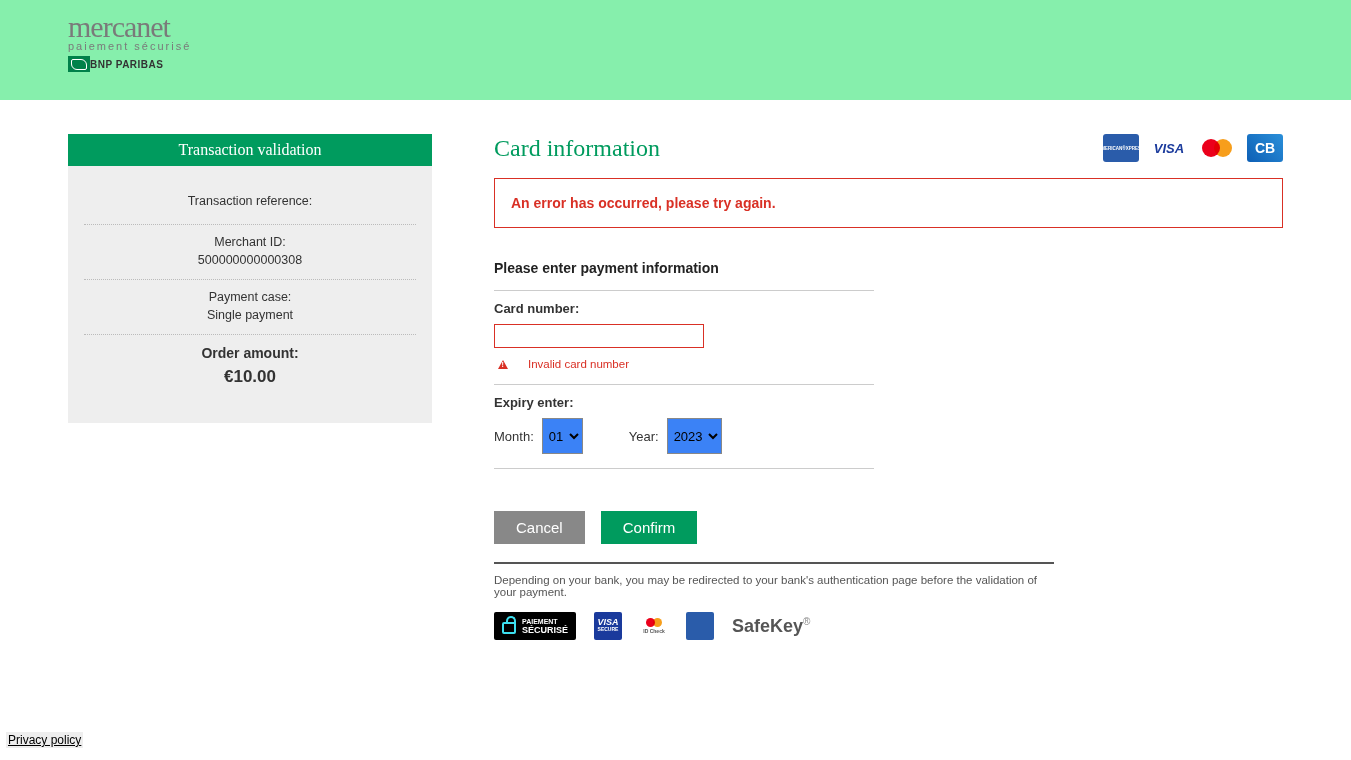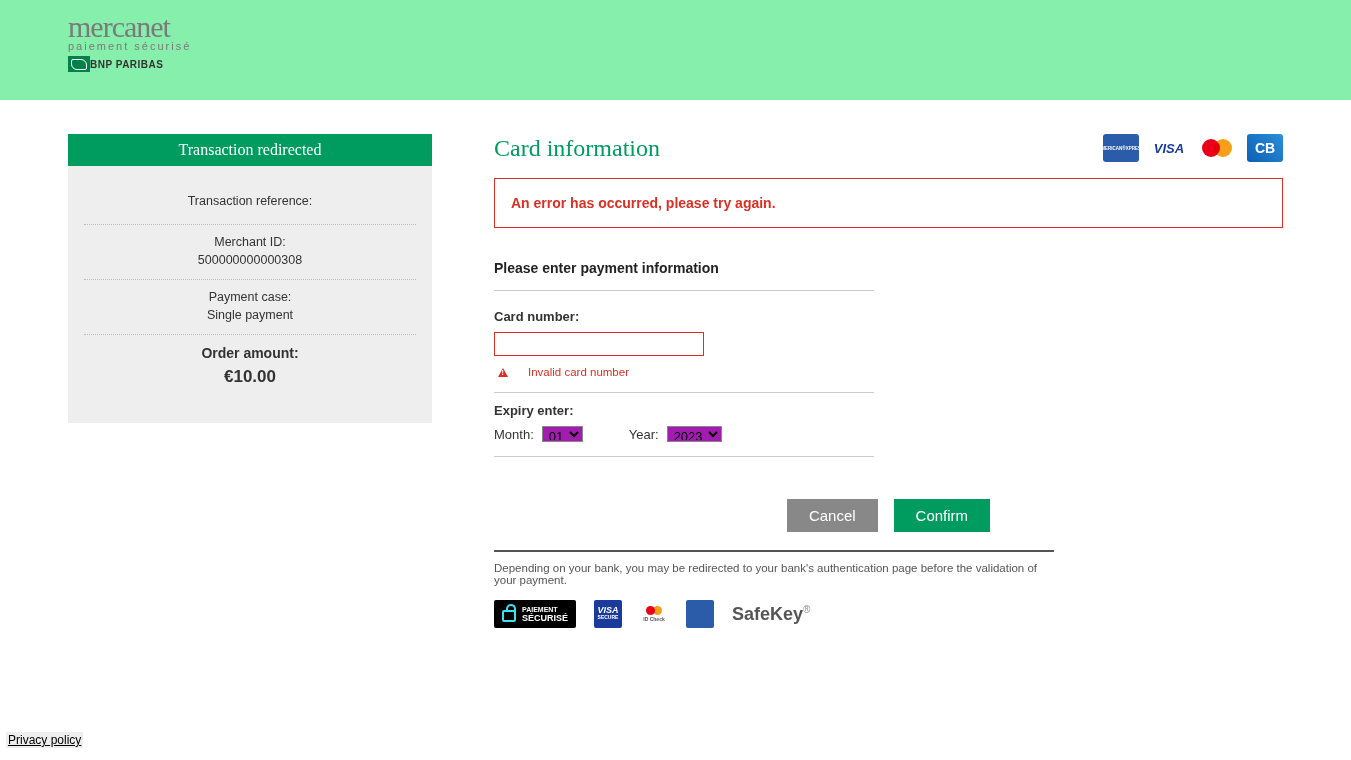--- a/index.html
+++ b/index.html
@@ -145,21 +145,21 @@
     font-size: 14px;
   }
 
   .form-section { max-width: 380px; }
   .form-heading {
     font-weight: bold;
     font-size: 14px;
     color: #222;
     padding-bottom: 14px;
     border-bottom: 1px solid #ccc;
-    margin-bottom: 8px;
+    margin-bottom: 0;
   }
   .field-group {
     padding: 10px 0 14px 0;
     border-bottom: 1px solid #ccc;
   }
   .field-group.no-border { border-bottom: none; }
   .field-label {
     font-weight: bold;
     font-size: 13px;
     display: block;
@@ -197,23 +197,23 @@
     font-weight: bold;
   }
   .expiry-row {
     display: flex;
     align-items: center;
     gap: 8px;
     font-size: 13px;
   }
   .expiry-row .gap { width: 30px; }
   select {
-    height: 16px;
+    height: 36px;
     border: 1px solid #888;
-    background: #a21caf;
+    background: #3b82f6;
     font-size: 13px;
     padding: 1px 2px;
   }
   .cvv-row { display: flex; align-items: center; gap: 10px; }
   .cvv-input {
     width: 44px; height: 24px;
     border: 1px solid #888;
     padding: 2px 4px;
   }
   .help-btn {
@@ -222,21 +222,21 @@
     color: #fff;
     font-weight: bold;
     font-size: 18px;
     border: none;
     cursor: pointer;
     display: flex; align-items:center; justify-content:center;
   }
 
   .actions {
     display: flex;
-    justify-content: center;
+    justify-content: flex-start;
     gap: 16px;
     margin: 42px 0 18px 0;
   }
   .btn {
     padding: 8px 22px;
     font-size: 15px;
     border: none;
     cursor: pointer;
     color: #fff;
   }
@@ -315,21 +315,21 @@
     <div class="logo-sub">paiement sécurisé</div>
     <div class="logo-bnp">
       <span class="logo-bnp-square"></span>
       <span class="logo-bnp-text">BNP PARIBAS</span>
     </div>
   </div>
 </div>
 
 <div class="content">
   <aside class="sidebar">
-    <div class="sidebar-title">Transaction redirected</div>
+    <div class="sidebar-title">Transaction validation</div>
     <div class="sidebar-body">
       <div class="tx-row">
         <span class="tx-label">Transaction reference:</span>
       </div>
       <div class="tx-row">
         <span class="tx-label">Merchant ID:</span>
         <span class="tx-value">500000000000308</span>
       </div>
       <div class="tx-row">
         <span class="tx-label">Payment case:</span>

